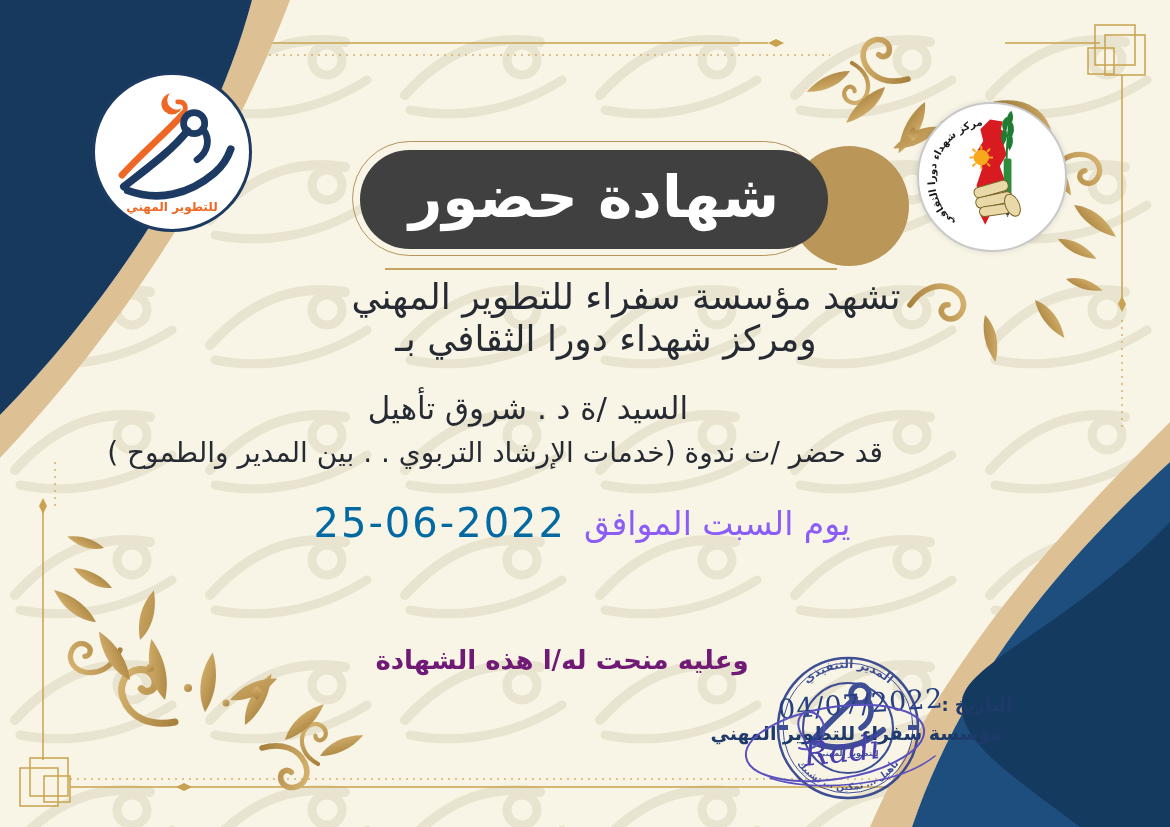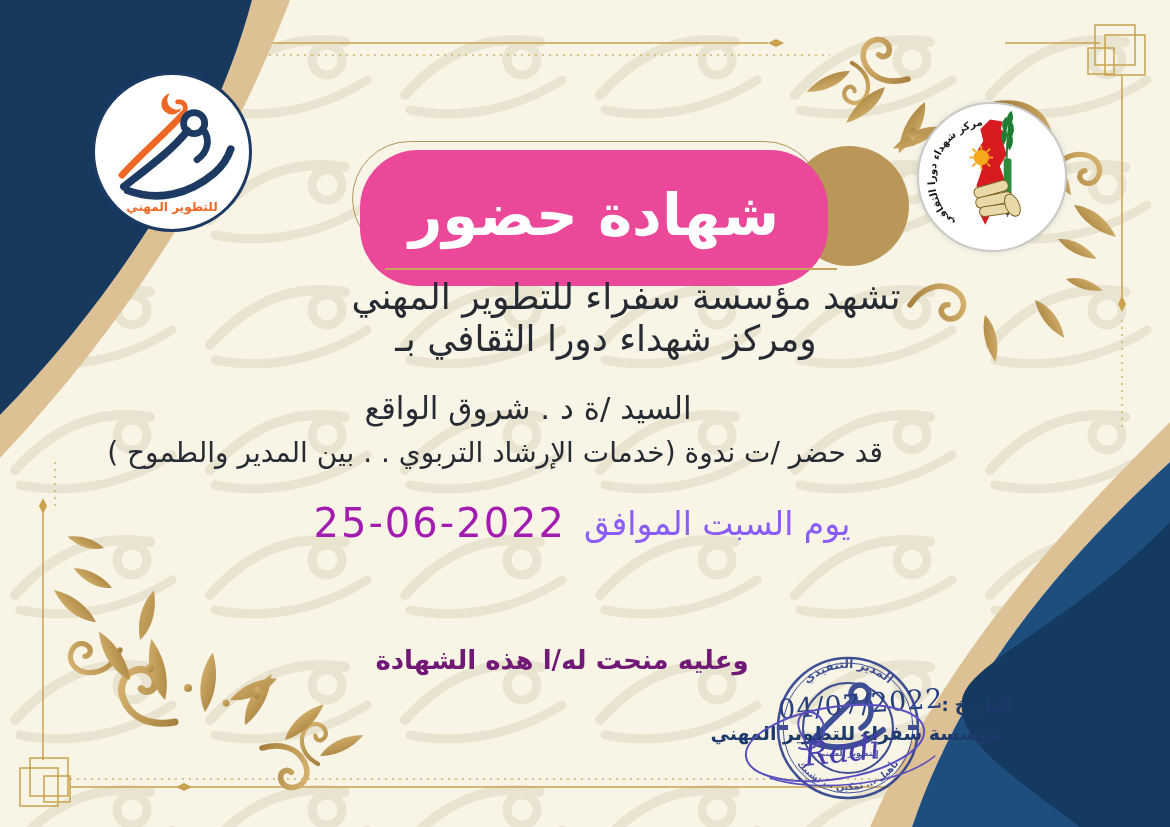--- a/index.html
+++ b/index.html
@@ -3,32 +3,32 @@
 <meta charset="utf-8">
 <style>
   html,body{margin:0;padding:0;background:#e9e6da;}
   .cert{position:relative;width:1170px;height:827px;background:#f8f5e6;overflow:hidden;
         font-family:"DejaVu Sans",sans-serif;}
   svg{display:block;}
   .bg-art{position:absolute;left:0;top:0;}
   .line{position:absolute;white-space:nowrap;direction:rtl;color:#262a33;transform:translateX(-50%);}
   .banner-outline{position:absolute;left:352px;top:141px;width:468px;height:113px;
         border:1.5px solid #b5935c;border-radius:58px;}
-  .banner{position:absolute;left:360px;top:150px;width:468px;height:136px;background:#ec4899;
+  .banner{position:absolute;left:360px;top:150px;width:468px;height:99px;background:#404040;
         border-radius:58px;display:flex;align-items:center;justify-content:center;}
   .banner span{color:#ffffff;font-size:58px;font-weight:bold;direction:rtl;letter-spacing:1px;
         padding-bottom:6px;}
   .banner-underline{position:absolute;left:385px;top:268px;width:452px;height:2px;background:#c6a360;}
   .t30{font-size:36px;}
   .t31{font-size:31px;}
   .t28{font-size:28px;}
   .daterow{position:absolute;left:582px;top:500px;transform:translateX(-50%);
         display:flex;flex-direction:row-reverse;align-items:center;gap:18px;}
   .daterow .ar{font-size:33px;color:#8b5cf6;direction:rtl;white-space:nowrap;}
-  .daterow .num{font-size:40px;color:#a21caf;direction:ltr;unicode-bidi:bidi-override;
+  .daterow .num{font-size:40px;color:#0369a1;direction:ltr;unicode-bidi:bidi-override;
         letter-spacing:2px;white-space:nowrap;}
   .grant{position:absolute;left:562px;top:645px;transform:translateX(-50%);
         font-size:26px;font-weight:bold;color:#701a75;direction:rtl;white-space:nowrap;}
   .f-date-label{position:absolute;right:158px;top:694px;font-size:18px;font-weight:bold;
         color:#1d3a6b;direction:rtl;white-space:nowrap;}
   .f-issue-date{position:absolute;left:778px;top:688px;font-family:"DejaVu Serif",serif;
         font-size:27px;color:#26407f;letter-spacing:1px;transform:rotate(-4deg);}
   .f-org{position:absolute;right:168px;top:722px;font-size:19px;font-weight:bold;
         color:#1d3a6b;direction:rtl;white-space:nowrap;}
   .logo-left{position:absolute;left:92px;top:72px;width:160px;height:160px;background:#ffffff;
@@ -136,21 +136,21 @@
   </svg>
 
   <div class="banner-outline"></div>
   <div class="banner">
     <span>شهادة حضور</span>
   </div>
   <div class="banner-underline"></div>
 
   <div class="line t30" style="left:626px;top:276px;">تشهد مؤسسة سفراء للتطوير المهني</div>
   <div class="line t30" style="left:606px;top:318px;">ومركز شهداء دورا الثقافي بـ</div>
-  <div class="line t31" style="left:528px;top:390px;">السيد /ة د . شروق الواقع</div>
+  <div class="line t31" style="left:528px;top:390px;">السيد /ة د . شروق تأهيل</div>
   <div class="line t28" style="left:495px;top:436px;">قد حضر /ت ندوة (خدمات الإرشاد التربوي . . بين المدير والطموح )</div>
 
   <div class="daterow">
     <span class="ar">يوم السبت الموافق</span>
     <span class="num">25-06-2022</span>
   </div>
 
   <div class="grant">وعليه منحت له/ا هذه الشهادة</div>
 
   <div class="f-date-label">التاريخ :</div>

